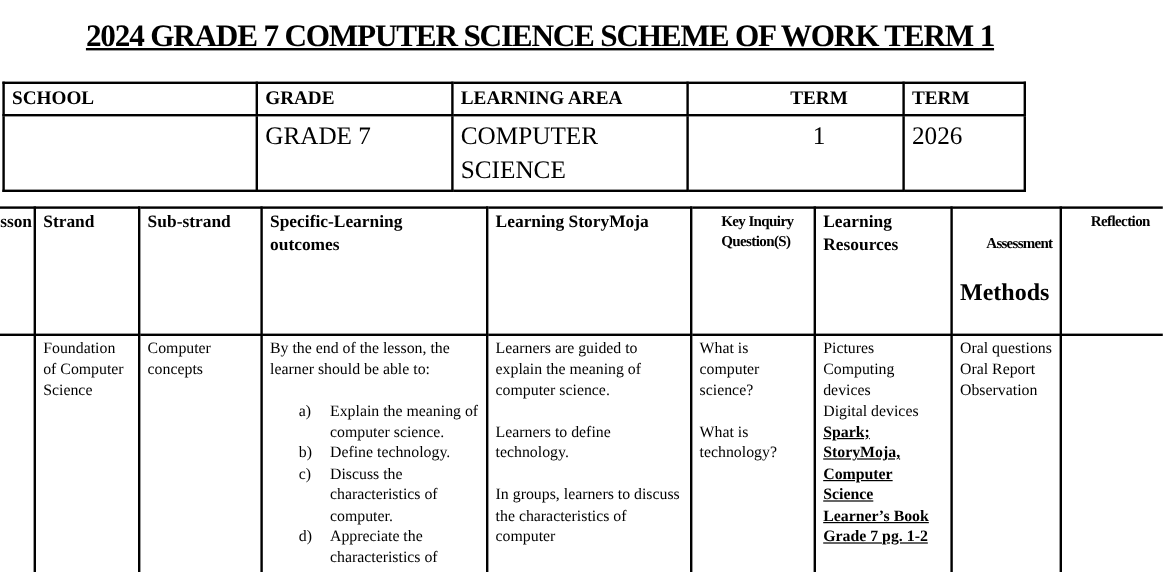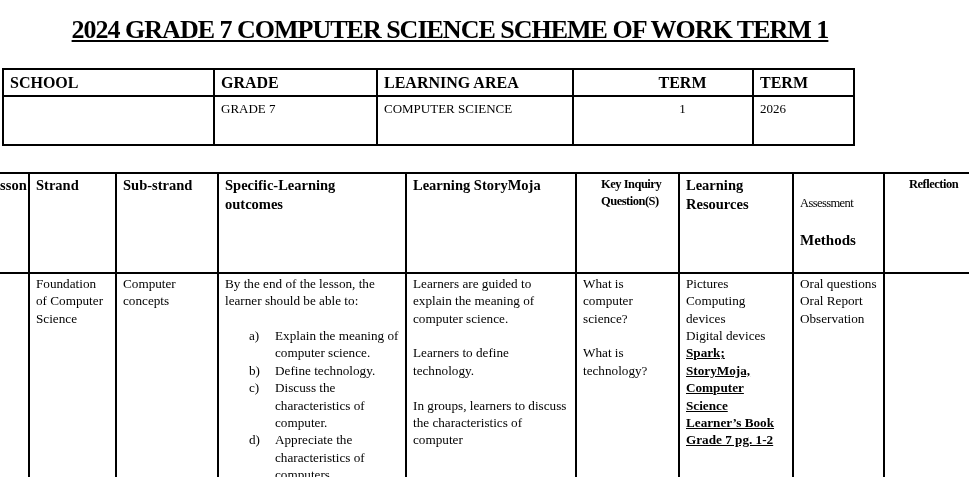--- a/index.html
+++ b/index.html
@@ -15,32 +15,32 @@
   }
   table{border-collapse:collapse;position:absolute;table-layout:fixed;background:#fff;}
   th,td{
     border:2px solid #000;vertical-align:top;text-align:left;
     padding:1px 6px 2px 6px;font-size:13.2px;line-height:1.32;
     overflow:hidden;
   }
   
   .info-table{left:2px;top:68px;width:851px;}
   .info-table th{font-size:16px;height:19px;padding-top:2px;}
-  .info-table td{font-size:13px;height:42px;padding-top:3px;}
+  .info-table td{font-size:21px;height:42px;padding-top:3px;}
   .center{text-align:center;padding-left:45px;}
   
   .main-table{left:-20px;top:172px;width:1020px;}
   .main-table th{font-size:14.5px;height:30px;white-space:pre-line;padding-top:2px;}
   .main-table th.cond{font-size:12.5px;letter-spacing:-0.5px;padding-left:24px;}
   .main-table td.r1{height:217px;}
   .c-lesson{padding-left:2px;padding-right:2px;}
   .ml{white-space:pre-line;}
   .book{font-weight:bold;text-decoration:underline;white-space:pre-line;}
-  .asm-l1{display:block;font-size:12.5px;letter-spacing:-0.6px;font-weight:normal;}
-  .asm-l2{display:block;font-size:15px;font-weight:bold;}
+  .asm-l1{display:block;font-size:12.5px;letter-spacing:-0.6px;font-weight:bold;text-align:right;}
+  .asm-l2{display:block;font-size:20px;font-weight:bold;}
   .outcome-item{display:flex;margin-left:24px;}
   .outcome-item .mk{flex:0 0 26px;width:26px;}
   .gap-line{height:17.4px;}
 </style>
 </head>
 <body>
 
 <div class="doc-title">2024 GRADE 7 COMPUTER SCIENCE SCHEME OF WORK TERM 1</div>
 
 <table class="info-table">

